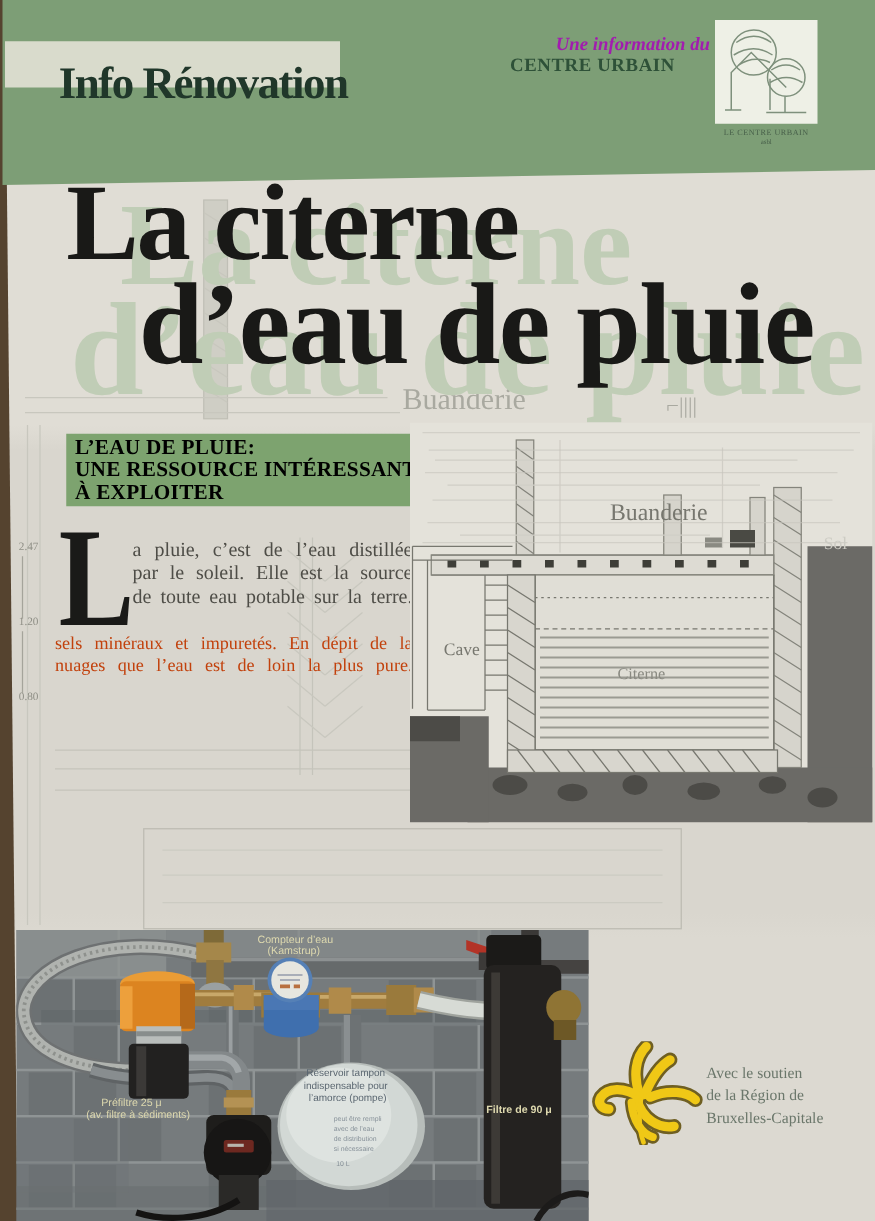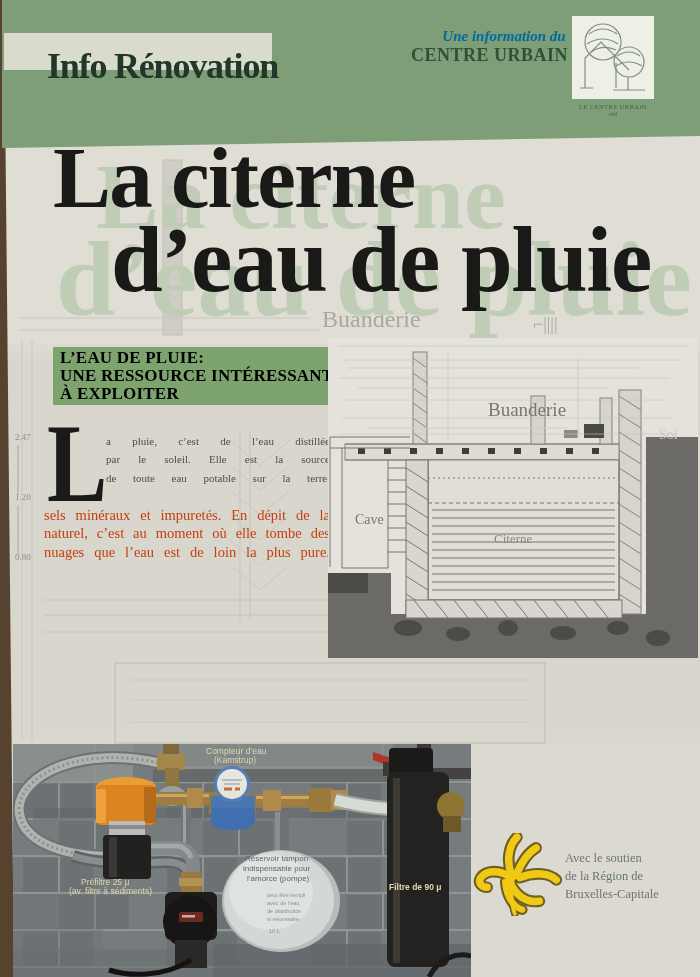--- a/index.html
+++ b/index.html
@@ -38,22 +38,22 @@
 </svg>
 
 <svg class="abs" style="left:0;top:0" width="700" height="150" viewBox="0 0 700 150">
   <polygon points="2,0 700,0 700,136 2,148" fill="#7d9e76"></polygon>
 </svg>
 
 <div class="abs" style="left:4px;top:33px;width:268px;height:37px;background:#d9dbcc"></div>
 
 <div class="abs" style="left:47px;top:45px;font-family:'Liberation Serif';font-weight:bold;font-size:36px;color:#20372a;letter-spacing:-1.2px">Info Rénovation</div>
 
-<div class="abs" style="left:424px;top:28px;width:160px;text-align:center;font-family:'Liberation Serif';font-style:italic;font-weight:bold;font-size:15px;color:#0369a1">Une information du</div>
-<div class="abs" style="left:408px;top:45px;width:160px;text-align:right;font-family:'Liberation Serif';font-weight:bold;font-size:18px;color:#2e5138;letter-spacing:0.5px">CENTRE URBAIN</div>
+<div class="abs" style="left:408px;top:28px;width:160px;text-align:right;font-family:'Liberation Serif';font-style:italic;font-weight:bold;font-size:15px;color:#a21caf">Une information du</div>
+<div class="abs" style="left:408px;top:45px;width:160px;text-align:left;font-family:'Liberation Serif';font-weight:bold;font-size:15px;color:#2e5138;letter-spacing:0.5px">CENTRE URBAIN</div>
 
 <div class="abs" style="left:572px;top:16px;width:82px;height:83px;background:#eef0e6"></div>
 
 <svg class="abs" style="left:572px;top:16px" width="82" height="83" viewBox="0 0 82 83">
   <g stroke="#7e907c" stroke-width="1.2" fill="none">
     <circle cx="31" cy="26" r="18"></circle>
     <path d="M17 18 q14 -10 28 0 M15 28 q16 -10 31 0 M19 36 q12 -8 25 -2"></path>
     <circle cx="57" cy="46" r="15"></circle>
     <path d="M45 40 q12 -8 23 0 M44 50 q13 -8 26 0"></path>
     <path d="M13 72 v-30 l16 -16 l28 28"></path>
@@ -73,29 +73,28 @@
 <div class="abs" style="left:53px;top:127px;font-family:'Liberation Serif';font-weight:bold;font-size:87px;color:#191917;letter-spacing:-1.8px;white-space:nowrap">La citerne</div>
 
 <div class="abs" style="left:111px;top:206px;font-family:'Liberation Serif';font-weight:bold;font-size:93px;color:#191917;letter-spacing:-1.3px;white-space:nowrap">d’eau de pluie</div>
 
 <div class="abs" style="left:53px;top:347px;width:275px;height:58px;background:#7da36f"></div>
 
 <div class="abs" style="left:60px;top:349px;width:272px;font-family:Liberation Serif, serif;font-weight:bold;font-size:17px;line-height:18px;color:#000000;letter-spacing:0.2px;white-space:nowrap">L’EAU DE PLUIE:<br>UNE RESSOURCE INTÉRESSANTE<br>À EXPLOITER</div>
 
 <div class="abs" style="left:47px;top:398px;font-family:'Liberation Serif';font-weight:bold;font-size:113px;color:#1a1a18;transform:scaleX(0.8);transform-origin:left top">L</div>
 
-<div class="abs" style="left:106px;top:432px;width:224px;font-family:'Liberation Serif';font-size:11px;line-height:18.4px;color:#4e4d47">
+<div class="abs" style="left:106px;top:432px;width:224px;font-family:'Liberation Serif';font-size:16px;line-height:18.4px;color:#4e4d47">
   <div style="text-align:justify;text-align-last:justify">a pluie, c’est de l’eau distillée</div>
   <div style="text-align:justify;text-align-last:justify">par le soleil. Elle est la source</div>
   <div style="text-align:justify;text-align-last:justify">de toute eau potable sur la terre.</div>
 </div>
 
 <div class="abs" style="left:44px;top:506px;width:286px;font-family:'Liberation Serif';font-size:14.5px;line-height:18.4px;color:#c2410c">
   <div style="text-align:justify;text-align-last:justify">sels minéraux et impuretés. En dépit de la</div>
-  <div style="text-align:justify;text-align-last:justify">naturel, c’est au moment où elle tombe des</div>
   <div style="text-align:justify;text-align-last:justify">nuages que l’eau est de loin la plus pure.</div>
 </div>
 
 <svg class="abs" style="left:328px;top:338px" width="370" height="320" viewBox="0 0 370 320">
 
   <rect x="0" y="0" width="370" height="320" fill="#e4e2da"></rect>
 
   <rect x="318" y="99" width="52" height="221" fill="#6b6a66"></rect>
 
   <rect x="46" y="276" width="324" height="44" fill="#6b6a66"></rect>

